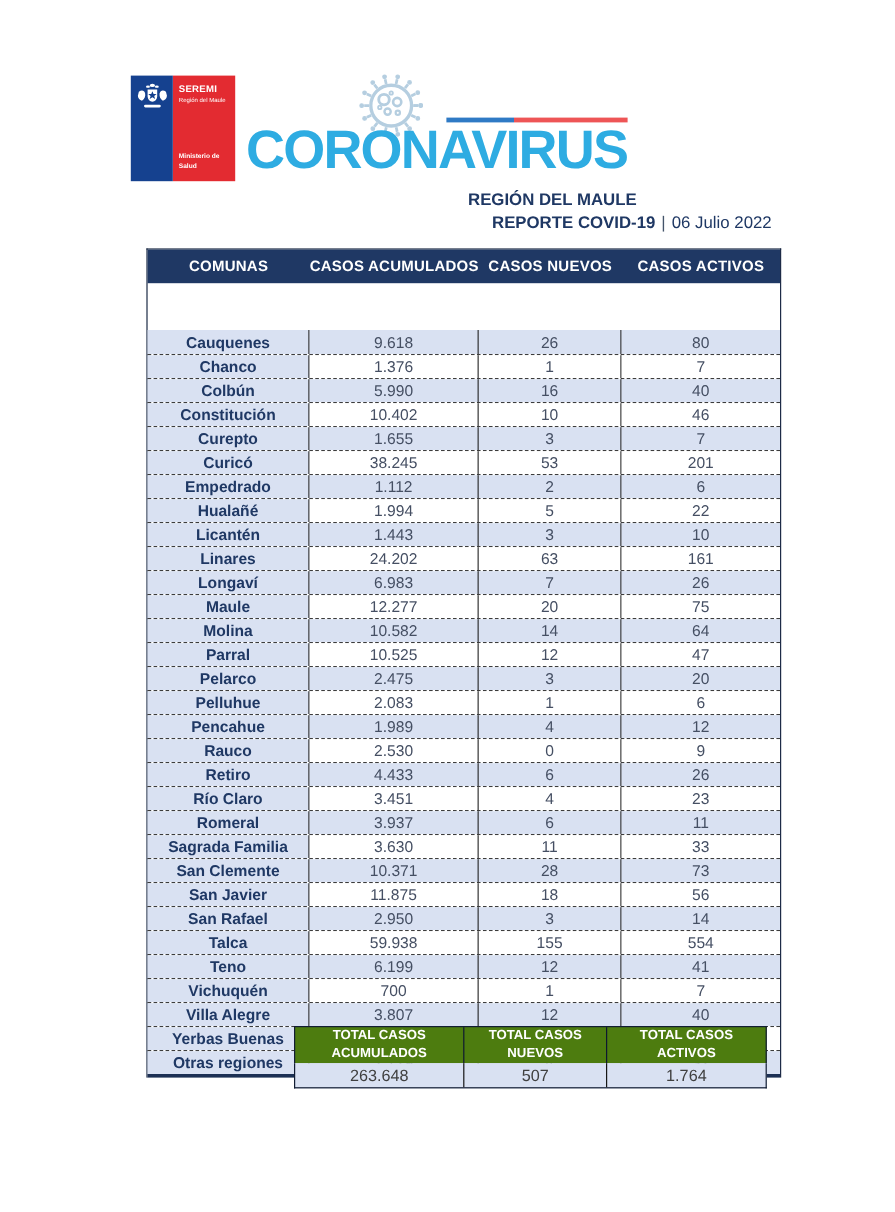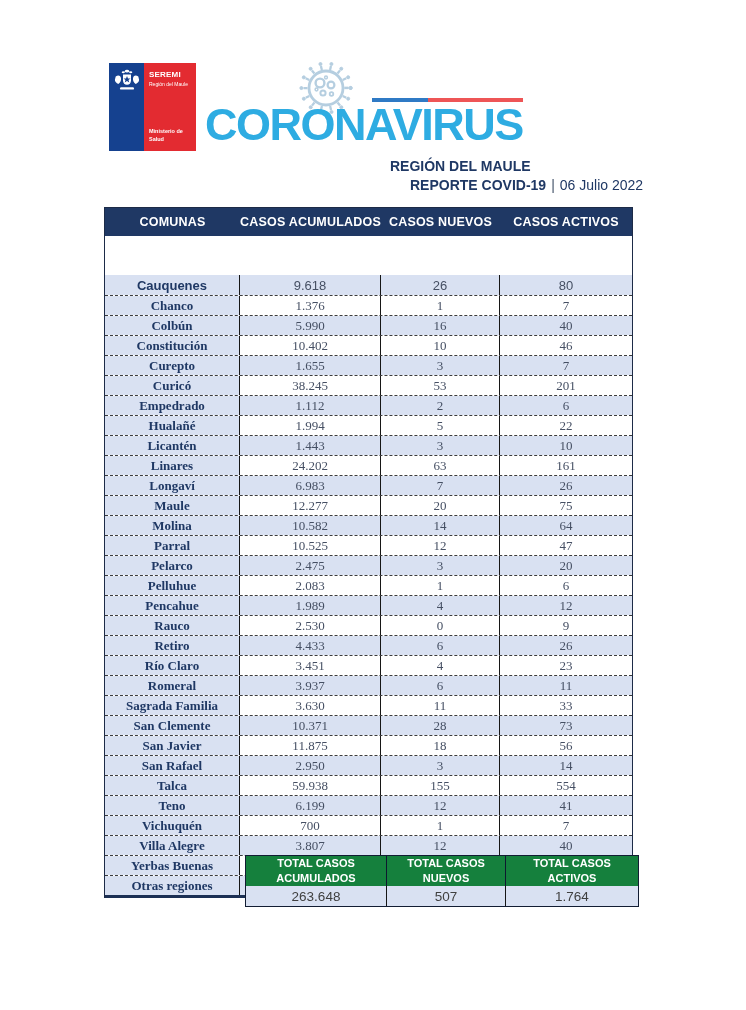--- a/index.html
+++ b/index.html
@@ -23,37 +23,37 @@
   .brand-rule { position: absolute; left: 372px; top: 98px; width: 151px; height: 4px; z-index: 0;
                 background: linear-gradient(to right, #2F7AC5 0 56px, #EE5556 56px 100%); }
 
   .region-title { position: absolute; left: 390px; top: 158px; font-size: 14px; font-weight: bold; color: #1F3864; }
   .report-line  { position: absolute; left: 410px; top: 177px; font-size: 14px; color: #1F3864; }
   .report-label { font-weight: bold; }
   .report-sep   { font-weight: normal; color: #44546A; margin: 0 5px; }
   .report-date  { font-weight: normal; }
 
   
-  .covid-table { position: absolute; left: 104px; top: 207px; width: 529px; border: 1px solid #1D2B47; border-bottom: none; }
+  .covid-table { position: absolute; left: 122px; top: 207px; width: 529px; border: 1px solid #1D2B47; border-bottom: none; }
   .thead { display: grid; grid-template-columns: 135px 141px 119px 132px; height: 28px; background: #1F3864; }
   .thead .hcell { display: flex; align-items: center; justify-content: center; color: #fff;
                   font-size: 12.5px; font-weight: bold; letter-spacing: .2px; }
   .trow { display: grid; grid-template-columns: 135px 141px 119px 132px; height: 20px; }
-  .trow + .trow { border-top: 1px dashed #3c3c3c; font-family: Liberation Serif, serif; }
+  .trow + .trow { border-top: 1px dashed #3c3c3c; }
   .tcell { display: flex; align-items: center; justify-content: center; font-size: 13px; background: #fff; }
   .tcell.c0 { background: #D9E1F2; color: #1F3864; font-weight: bold; border-right: 1px solid #161616; }
   .tcell.c1, .tcell.c2 { border-right: 1px solid #161616; }
   .tcell.c1, .tcell.c2, .tcell.c3 { color: #454F63; }
   .trow.shaded .c1, .trow.shaded .c2, .trow.shaded .c3 { background: #D9E1F2; }
   .rows { border-bottom: 3px solid #1C3054; margin-top: 39px; }
 
   
   .totals { position: absolute; left: 245px; top: 855px; width: 394px; }
   .totals-head { display: grid; grid-template-columns: 141px 119px 132px; height: 31px;
-                 background: #15803d; border: 1px solid #121D33; border-bottom: none; }
+                 background: #4d7c0f; border: 1px solid #121D33; border-bottom: none; }
   .totals-head .tc { display: flex; flex-direction: column; align-items: center; justify-content: center;
                      color: #fff; font-size: 11px; font-weight: bold; line-height: 1.35; }
   .totals-head .tc:not(:last-child) { border-right: 1px solid #0E1830; }
   .totals-vals { display: grid; grid-template-columns: 141px 119px 132px; height: 21px;
                  background: #D9E1F2; border: 1px solid #121D33; border-top: none; }
   .totals-vals .tv { display: flex; align-items: center; justify-content: center;
                      font-size: 13.5px; color: #404040; }
   .totals-vals .tv:not(:last-child) { border-right: 1px solid #161616; }
 </style>
 </head>

